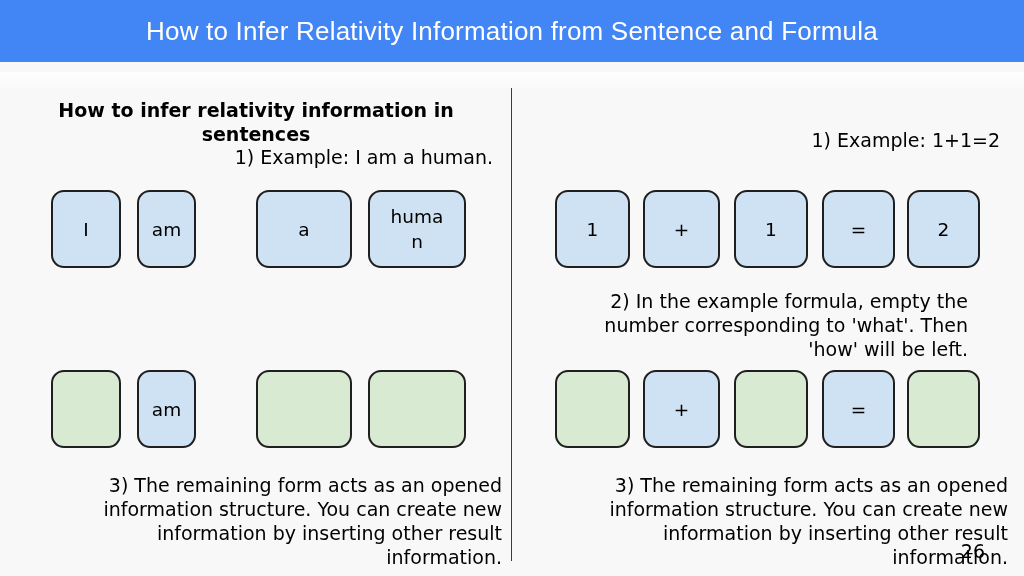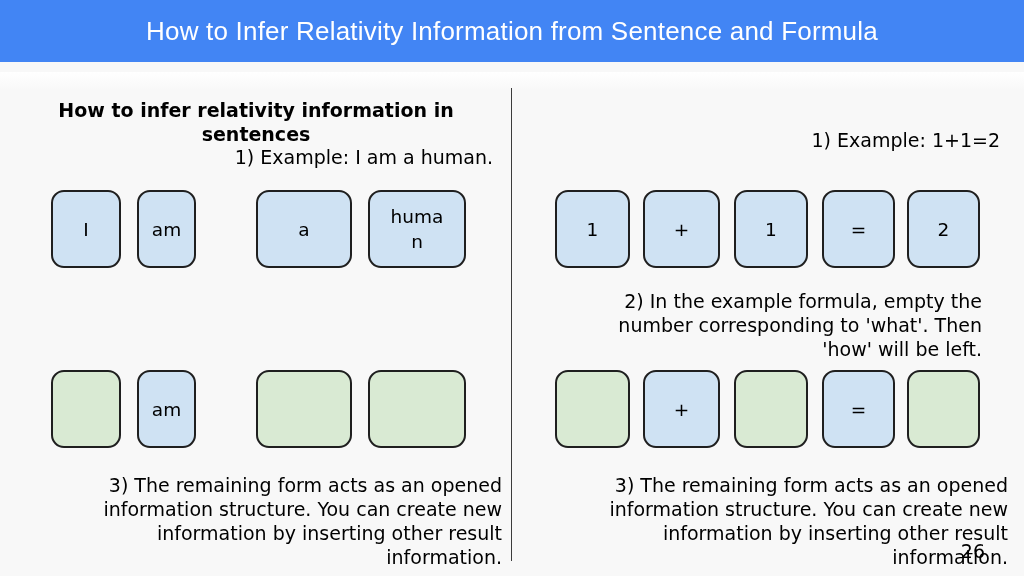--- a/index.html
+++ b/index.html
@@ -43,21 +43,21 @@
     font-weight:bold;
     font-size:19px;line-height:24px;
   }
   .step-text{
     position:absolute;
     font-size:19px;line-height:24px;text-align:right;
   }
   .step1-l{top:55px;left:63px;width:430px;}
   .step1-r{top:38px;left:58px;width:430px;}
   .step2-l{top:199px;left:64px;width:420px;}
-  .step2-r{top:199px;left:58px;width:412px;}
+  .step2-r{top:199px;left:44px;width:412px;}
   .step3-l{top:383px;left:64px;width:438px;}
   .step3-r{top:383px;left:58px;width:438px;}
   .box-row{
     position:absolute;left:0;width:512px;height:79px;
   }
   .row1{top:100px;}
   .row2{top:280px;}
   .box{
     position:absolute;top:0;height:78px;
     border:2px solid #1f1f1f;

